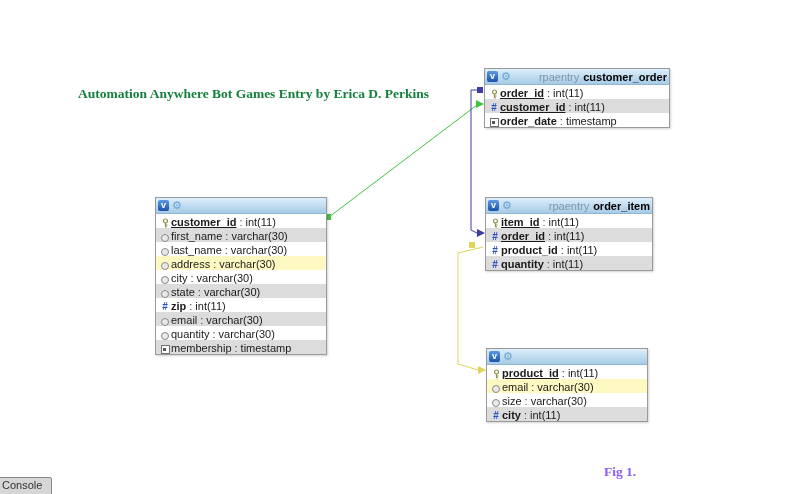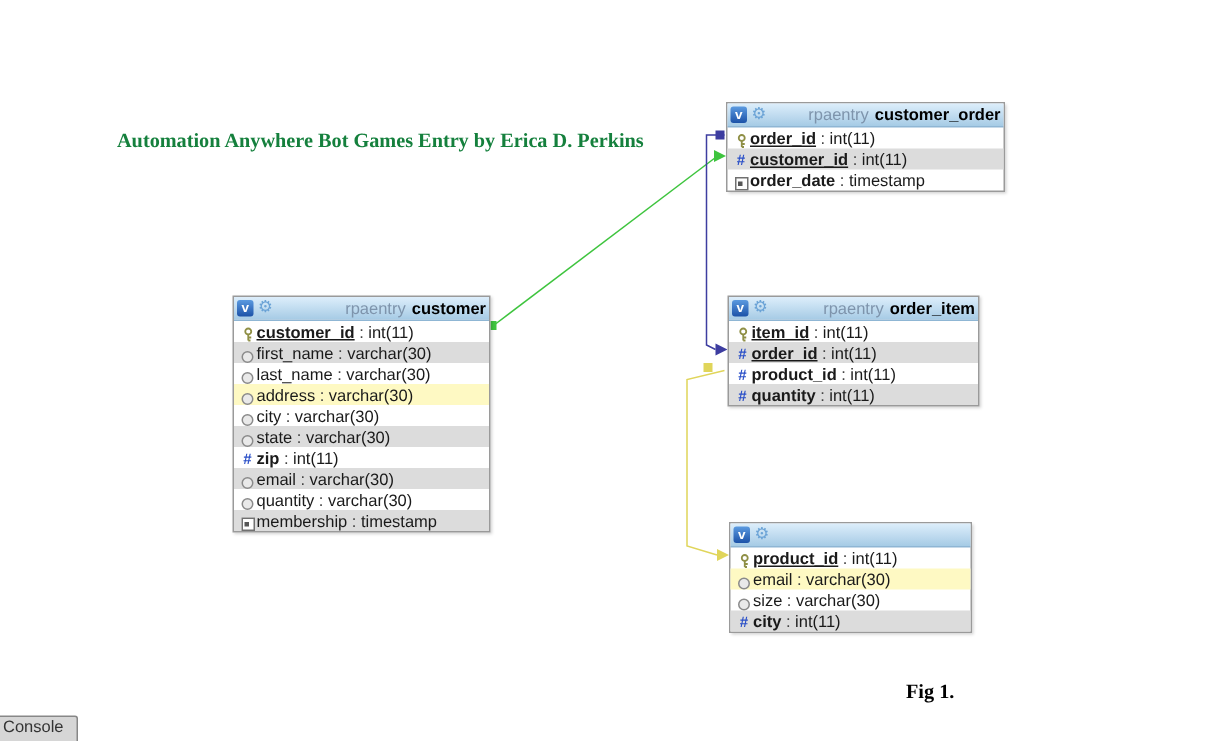--- a/index.html
+++ b/index.html
@@ -8,23 +8,23 @@
     background:#fff; font-family:"Liberation Sans", sans-serif;
   }
 
   
   .doc-title {
     position:absolute; left:78px; top:86px;
     font-family:"Liberation Serif", serif; font-weight:bold;
     font-size:13.5px; line-height:16px; color:#15803d; white-space:nowrap;
   }
   .fig-caption {
-    position:absolute; left:604px; top:453px;
+    position:absolute; left:604px; top:464px;
     font-family:"Liberation Serif", serif; font-weight:bold;
-    font-size:13.5px; color:#000000;
+    font-size:13.5px; color:#8b5cf6;
   }
 
   
   svg.relations { position:absolute; left:0; top:0; pointer-events:none; }
 
   
   .dbtable {
     position:absolute; background:#fff; border:1px solid #9a9a9a;
     font-size:11px; box-shadow:1px 1px 2px rgba(0,0,0,0.18);
   }
@@ -136,23 +136,20 @@
       <span class="fname b">order_date</span>
         <span class="sep">:</span>
         <span class="ftype">timestamp</span>
     </div>
   </div>
 
   <div class="dbtable" style="left:155px; top:197px; width:170px;">
     <div class="thead">
       <span class="vbox">v</span>
       <span class="gear">⚙</span>
-      <span class="titles">
-        <span class="schema">rpaentry</span><span class="tname">customer</span>
-      </span>
     </div>
     <div class="frow">
       <span class="icon-cell">
           <svg width="9" height="10">
             <circle cx="4.5" cy="3" r="2" fill="none" stroke="#8f8f45" stroke-width="1.2"></circle>
             <path d="M4.5 5 V9 M4.5 7 h2 M4.5 9 h1.5" stroke="#8f8f45" stroke-width="1.2" fill="none"></path>
           </svg>
         </span>
       <span class="fname b u">customer_id</span>
         <span class="sep">:</span>

